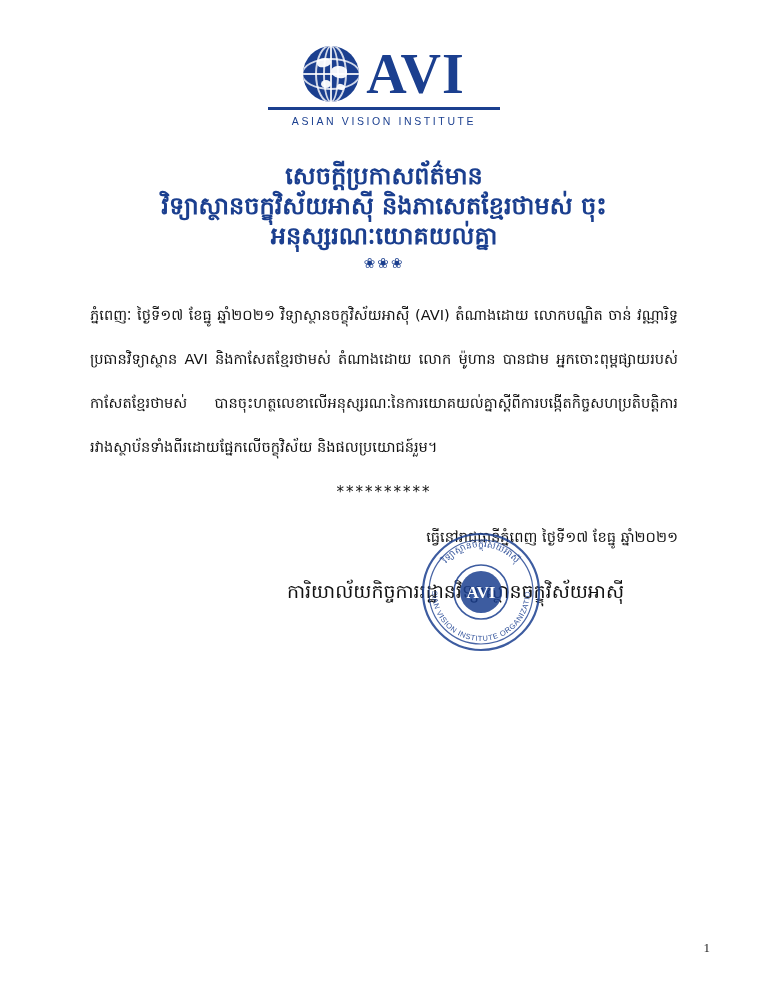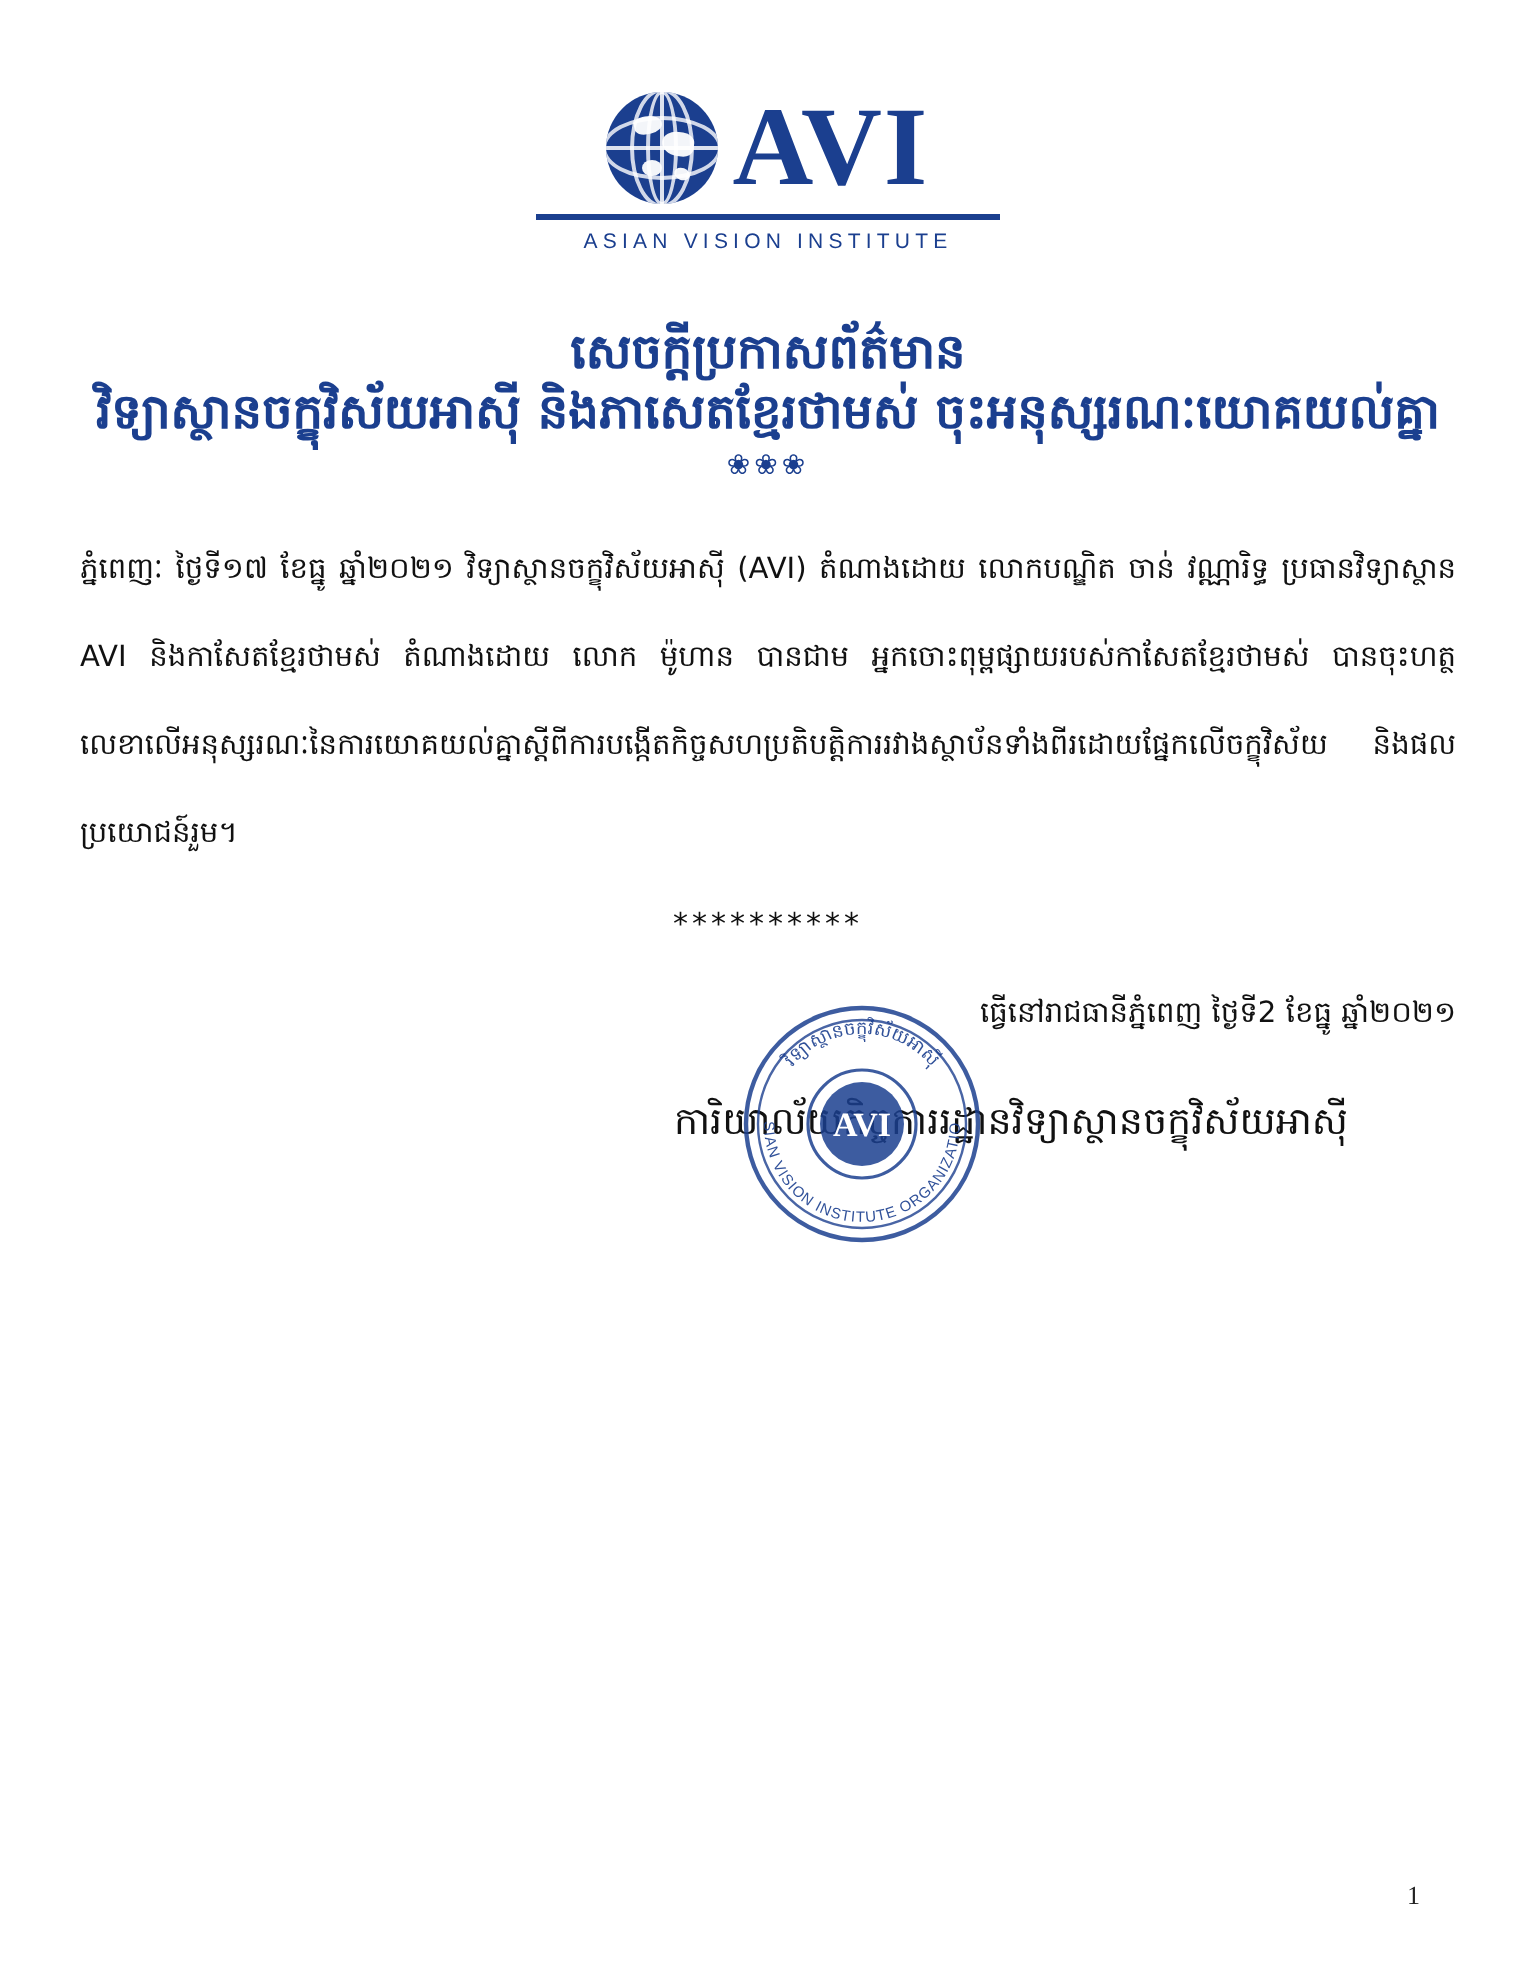--- a/index.html
+++ b/index.html
@@ -13,21 +13,21 @@
     font-family: "DejaVu Sans", sans-serif;
     color: #1a1a1a;
     position: relative;
     overflow: hidden;
   }
   .page {
     position: relative;
     width: 768px;
     height: 994px;
     box-sizing: border-box;
-    padding: 0 40px;
+    padding: 0 90px;
   }
 
   
   .logo-block {
     padding-top: 46px;
     display: flex;
     justify-content: center;
   }
   .logo {
     display: flex;
@@ -229,21 +229,21 @@
   </div>
   <div class="ornament">❀❀❀</div>
 
   <div class="body-text">
     <p>ភ្នំពេញៈ ថ្ងៃទី១៧ ខែធ្នូ ឆ្នាំ២០២១ វិទ្យាស្ថានចក្ខុវិស័យអាស៊ី (AVI) តំណាងដោយ លោកបណ្ឌិត ចាន់ វណ្ណារិទ្ធ ប្រធានវិទ្យាស្ថាន AVI និងកាសែតខ្មែរថាមស់ តំណាងដោយ លោក ម៉ូហាន បានជាម អ្នកចោះពុម្ពផ្សាយរបស់កាសែតខ្មែរថាមស់ បានចុះហត្ថលេខាលើអនុស្សរណៈនៃការយោគយល់គ្នាស្តីពីការបង្កើតកិច្ចសហប្រតិបត្តិការរវាងស្ថាប័នទាំងពីរដោយផ្នែកលើចក្ខុវិស័យ និងផលប្រយោជន៍រួម។</p>
   </div>
 
   <div class="stars">**********</div>
 
   <div class="sign-block">
-    <div class="sign-date">ធ្វើនៅរាជធានីភ្នំពេញ ថ្ងៃទី2 ខែធ្នូ ឆ្នាំ២០២១</div>
+    <div class="sign-date">ធ្វើនៅរាជធានីភ្នំពេញ ថ្ងៃទី១៧ ខែធ្នូ ឆ្នាំ២០២១</div>
     <div class="sign-role">ការិយាល័យកិច្ចការរដ្ឋានវិទ្យាស្ថានចក្ខុវិស័យអាស៊ី</div>
 
     <div class="stamp">
       <svg width="122" height="122" viewBox="0 0 122 122" xmlns="http://www.w3.org/2000/svg">
         <defs>
           <path id="arcTop" d="M 16,61 A 45,45 0 0 1 106,61"></path>
           <path id="arcBottom" d="M 12,61 A 49,49 0 0 0 110,61"></path>
         </defs>
         <circle cx="61" cy="61" r="58" fill="none" stroke="#1b3f8f" stroke-width="2.2" opacity="0.85"></circle>
         <circle cx="61" cy="61" r="52" fill="none" stroke="#1b3f8f" stroke-width="1.2" opacity="0.8"></circle>

